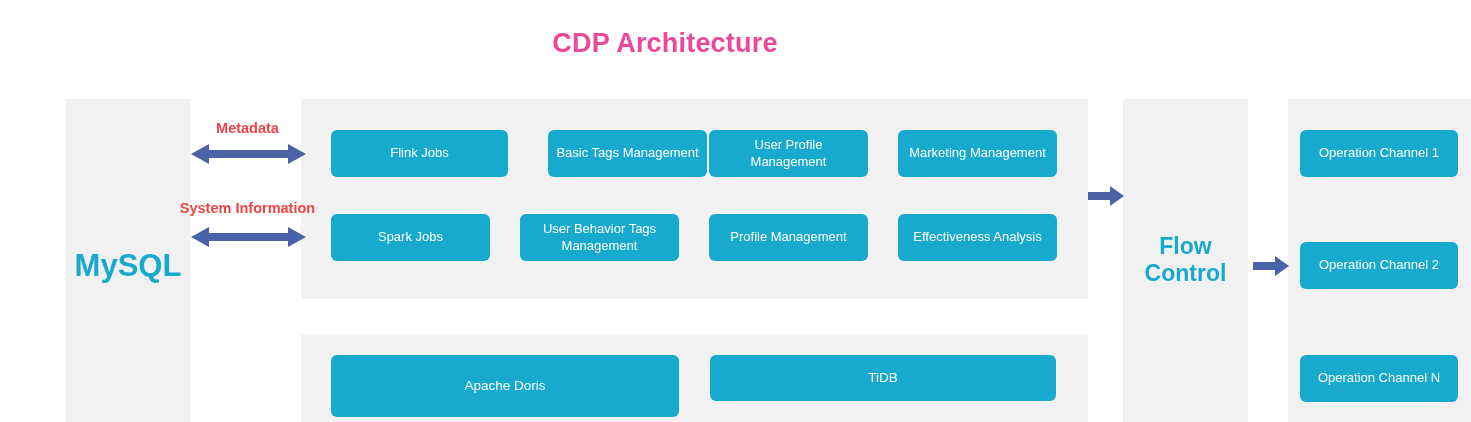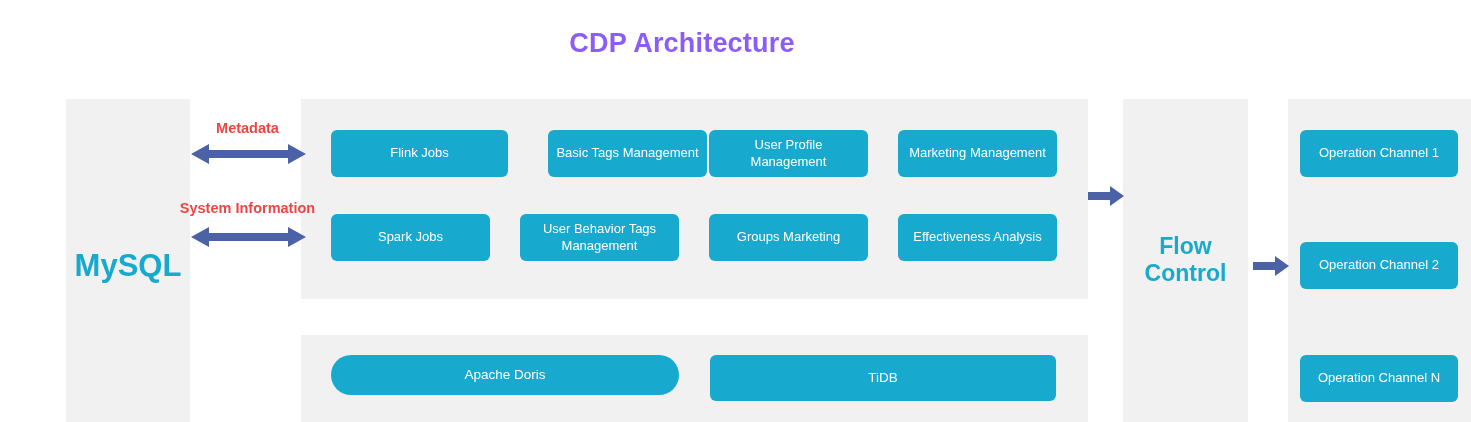--- a/index.html
+++ b/index.html
@@ -19,23 +19,22 @@
   }
   
   #diagram-title {
     position: absolute;
     left: 0;
     top: 28px;
     width: 1330px;
     text-align: center;
     font-size: 27px;
     font-weight: bold;
-    color: #8b5cf6;
+    color: #ec4899;
     letter-spacing: 0.2px;
-    margin-left: 17px;
   }
   
   .panel {
     position: absolute;
     background: #f1f1f1;
   }
   #panel-source      { left: 66px;   top: 99px; width: 124px; height: 323px; }
   #panel-platform    { left: 301px;  top: 99px; width: 787px; height: 200px; }
   #panel-storage     { left: 301px;  top: 335px; width: 787px; height: 87px; }
   #panel-flowcontrol { left: 1123px; top: 99px; width: 125px; height: 323px; }
@@ -121,24 +120,24 @@
     </svg>
   </div>
 
   <div class="module-box" style="left:331px; top:130px; width:177px; height:47px;">Flink Jobs</div>
   <div class="module-box" style="left:520px; top:130px; width:159px; height:47px;margin-left:28px;">Basic Tags Management</div>
   <div class="module-box" style="left:709px; top:130px; width:159px; height:47px;">User Profile Management</div>
   <div class="module-box" style="left:898px; top:130px; width:159px; height:47px;">Marketing Management</div>
 
   <div class="module-box" style="left:520px; top:214px; width:159px; height:47px;">User Behavior Tags Management</div>
   <div class="module-box" style="left:331px; top:214px; width:159px; height:47px;">Spark Jobs</div>
-  <div class="module-box" style="left:709px; top:214px; width:159px; height:47px;">Groups Marketing</div>
+  <div class="module-box" style="left:709px; top:214px; width:159px; height:47px;">Profile Management</div>
   <div class="module-box" style="left:898px; top:214px; width:159px; height:47px;">Effectiveness Analysis</div>
 
-  <div class="module-box wide" style="left:331px; top:355px; width:348px; height:40px;border-radius:22px;">Apache Doris</div>
+  <div class="module-box wide" style="left:331px; top:355px; width:348px; height:62px;">Apache Doris</div>
   <div class="module-box wide" style="left:710px; top:355px; width:346px; height:46px;">TiDB</div>
 
   <div class="arrow" style="left:1088px; top:185px; width:36px;">
     <svg width="36" height="22" viewBox="0 0 36 22">
       <path d="M 0 7 L 22 7 L 22 1 L 36 11 L 22 21 L 22 15 L 0 15 Z" fill="#4c62a6"></path>
     </svg>
   </div>
 
   <div class="panel-label" id="label-flow-control">
     <div>Flow</div>

